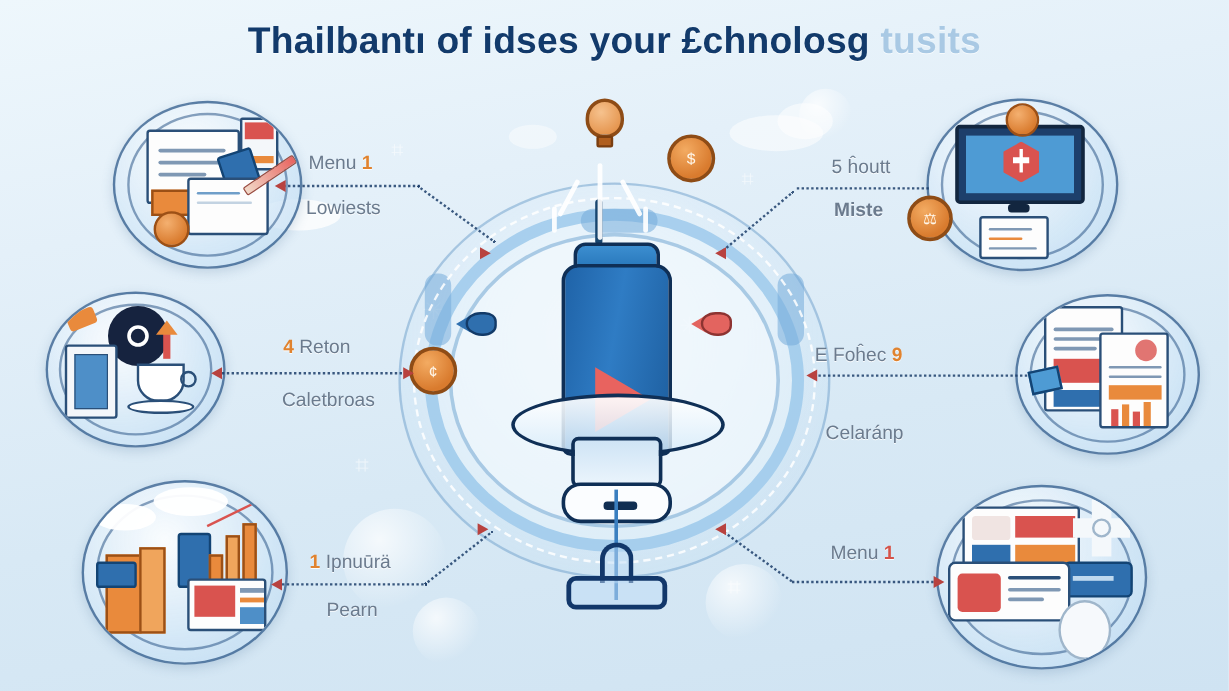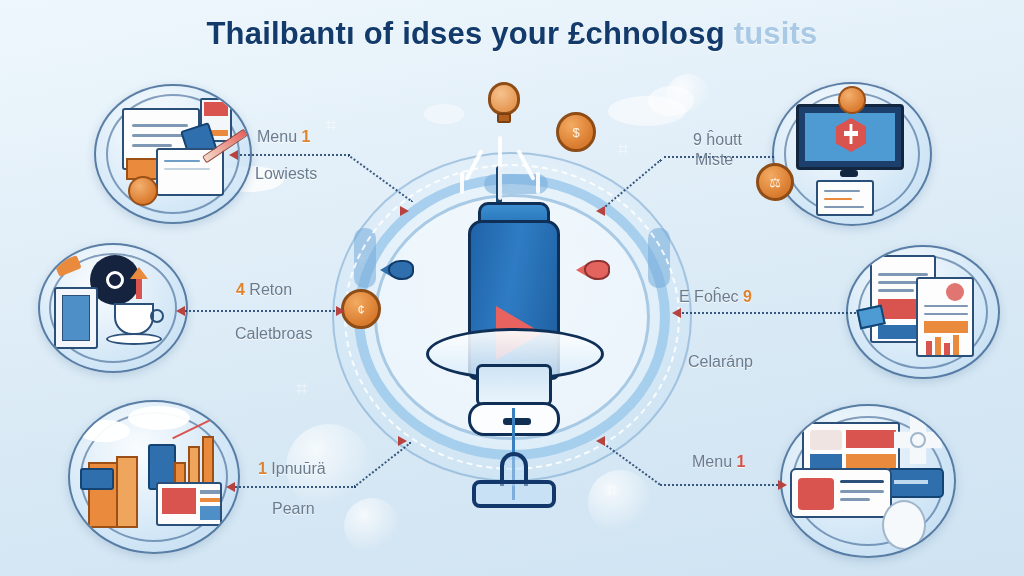--- a/index.html
+++ b/index.html
@@ -346,23 +346,23 @@
   </div>
   <div class="lbl lbl-bot" style="left:235px;top:325px;">Caletbroas</div>
 
   <div class="lbl lbl-top" style="left:258px;top:460px;">
     <span class="num">1</span>
     <span>Ipnuūrä</span>
   </div>
   <div class="lbl lbl-bot" style="left:272px;top:500px;">Peаrn</div>
 
   <div class="lbl lbl-top" style="left:693px;top:131px;">
-    <span>9 ĥoutt</span>
-  </div>
-  <div class="lbl lbl-bot" style="left:695px;top:151px;">Miste</div>
+    <span>5 ĥoutt</span>
+  </div>
+  <div class="lbl lbl-bot" style="left:695px;top:167px;font-weight:bold;">Miste</div>
 
   <div class="lbl lbl-top" style="left:679px;top:288px;text-align:right;">
     <span>E Foĥec</span>
     <span class="num">9</span>
   </div>
   <div class="lbl lbl-bot" style="left:688px;top:328px;margin-top:25px;">Celaránp</div>
 
   <div class="lbl lbl-top" style="left:692px;top:453px;">
     <span>Menu</span>
     <span class="num-red">1</span>

